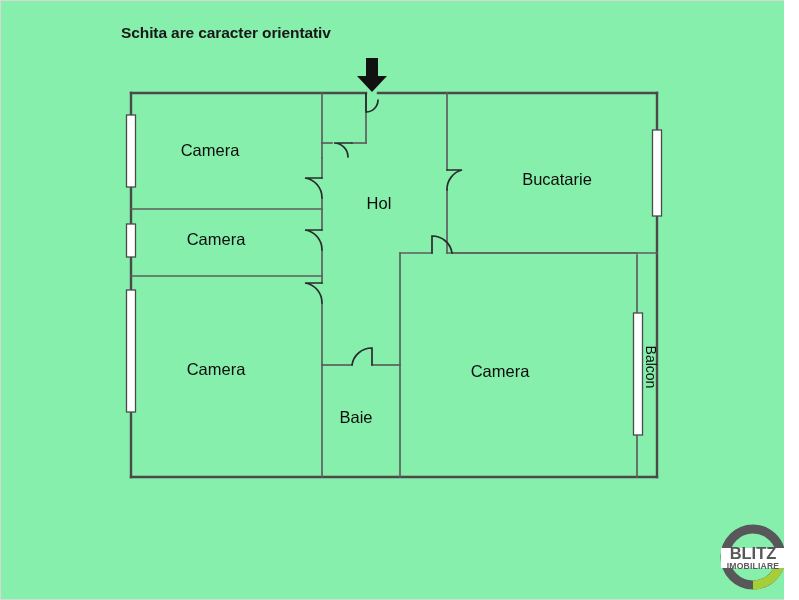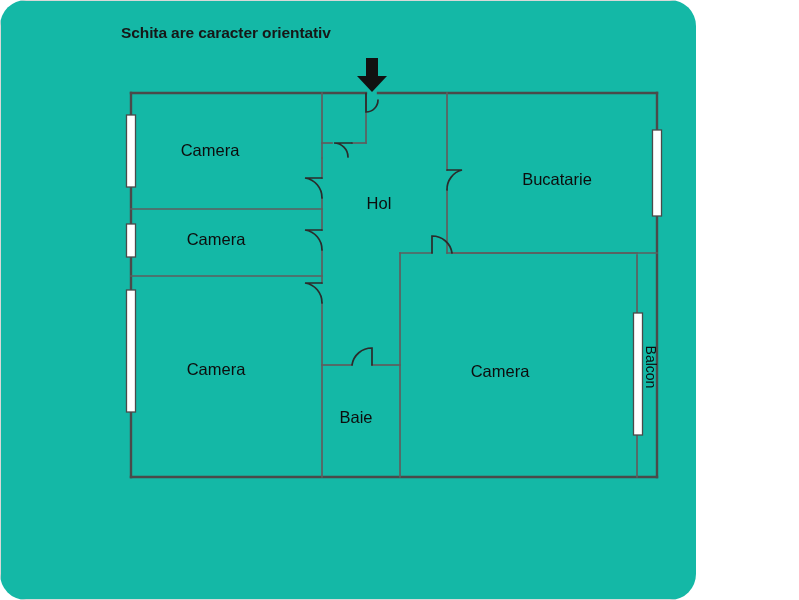--- a/index.html
+++ b/index.html
@@ -5,25 +5,24 @@
   html, body {
     margin: 0;
     padding: 0;
     background: #ffffff;
   }
   body {
     font-family: "Liberation Sans", sans-serif;
   }
   #page {
     position: relative;
-    width: 696px;
+    width: 784px;
     height: 600px;
-    background: #14b8a6;
+    background: #86efac;
     overflow: hidden;
-    border-radius: 26px;
   }
   #frame-border {
     position: absolute;
     left: 0; top: 0;
     width: 799px; height: 600px;
     box-sizing: border-box;
     border: 1px solid #d8d8d8;
     pointer-events: none;
   }
   #plan-title {
@@ -164,14 +163,26 @@
       <text class="room-label" x="216" y="241">Camera</text>
       <text class="room-label" x="216" y="371">Camera</text>
       <text class="room-label" x="379" y="205">Hol</text>
       <text class="room-label" x="557" y="181">Bucatarie</text>
       <text class="room-label" x="356" y="419">Baie</text>
       <text class="room-label" x="500" y="373">Camera</text>
       <text class="room-label-vertical" x="650" y="367" transform="rotate(90 650 367)">Balcon</text>
     </g>
   </svg>
 
+  <div id="logo">
+    <svg width="72" height="72" viewBox="0 0 72 72">
+
+      <circle cx="36" cy="36" r="28" fill="none" stroke="#58585a" stroke-width="9"></circle>
+
+      <path d="M 36 64 A 28 28 0 0 0 62.6 44.8" fill="none" stroke="#a6ce39" stroke-width="9" stroke-linecap="butt"></path>
+
+      <rect x="4" y="27" width="64" height="20" fill="#ffffff"></rect>
+      <text class="logo-word" x="36" y="38" font-size="16.5" fill="#58585a">BLITZ</text>
+      <text class="logo-word" x="36" y="47.5" font-size="8.6" fill="#58585a" letter-spacing="0.2">IMOBILIARE</text>
+    </svg>
+  </div>
 
 </div>
 
 </body></html>

